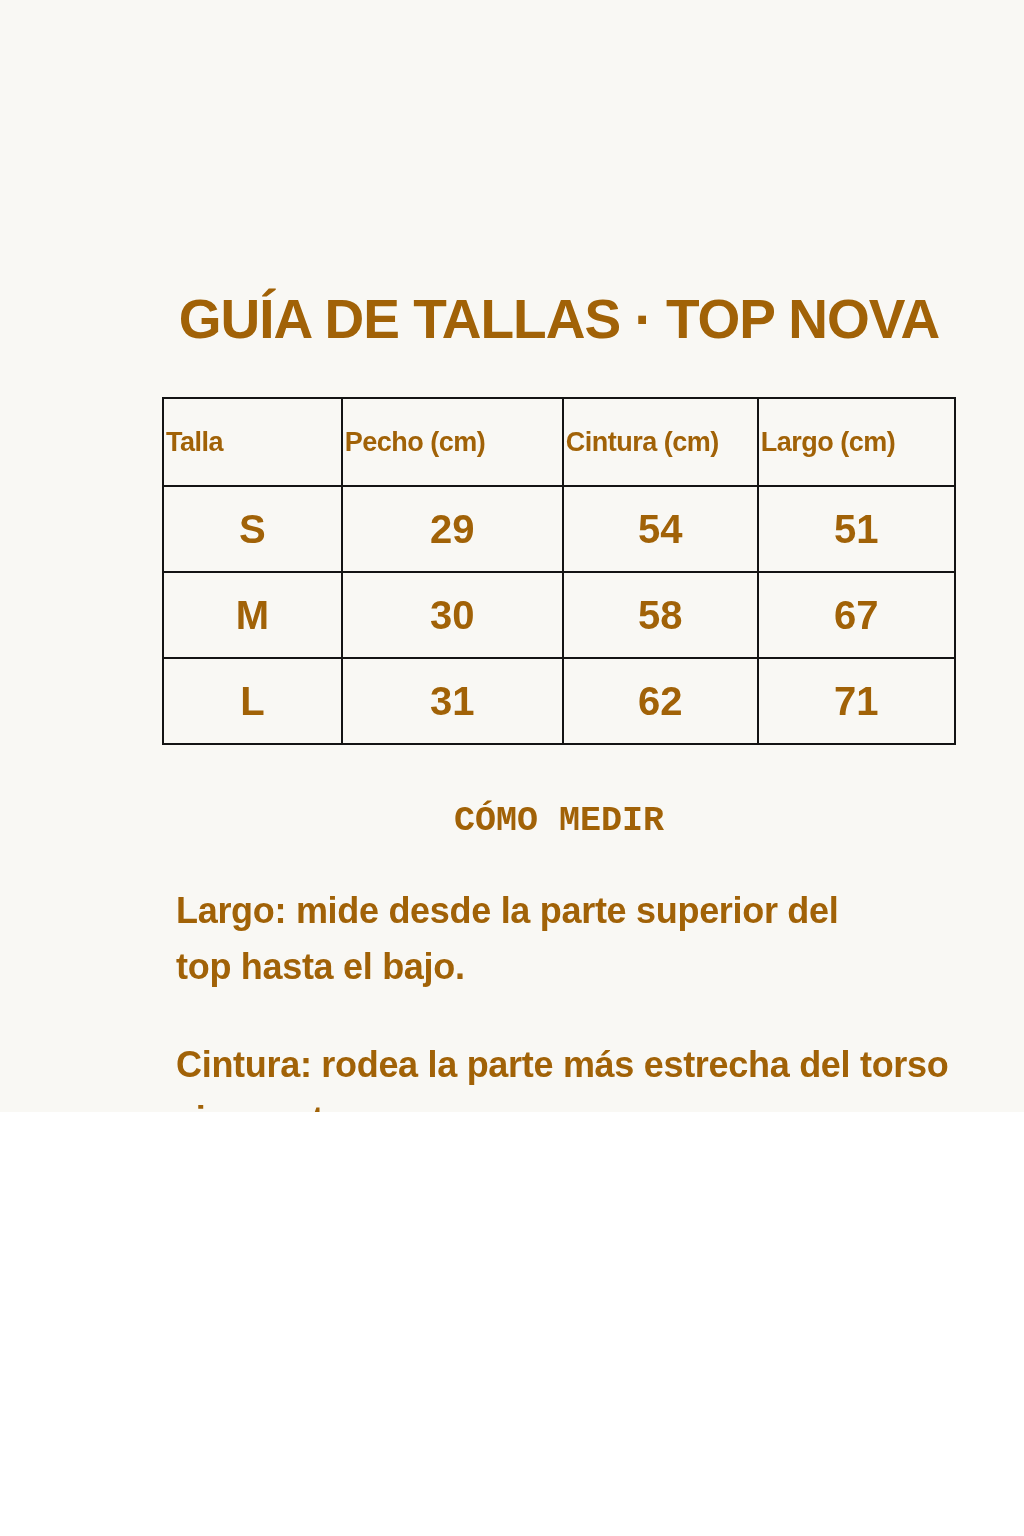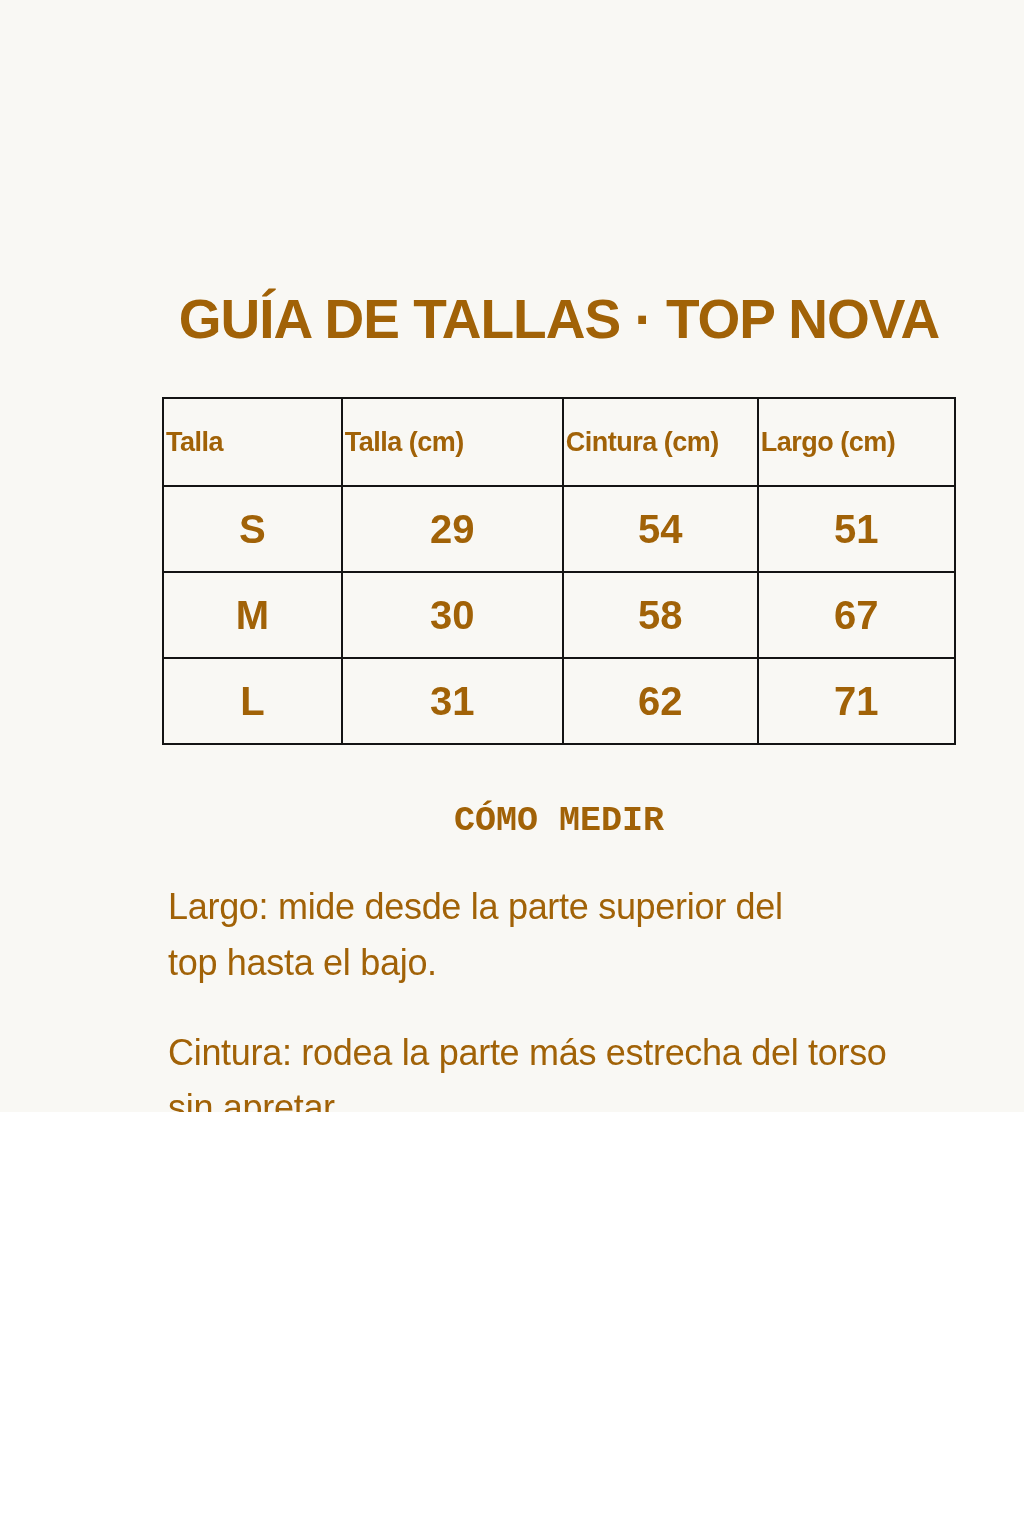--- a/index.html
+++ b/index.html
@@ -61,41 +61,41 @@
     text-align: center;
     font-size: 35px;
     font-weight: 700;
     letter-spacing: 0px;
     font-family: Liberation Mono, monospace;
   }
   .measure-paragraphs {
     margin: 12px 80px 0 113px;
   }
   .measure-paragraph {
-    margin: 8px;
+    margin: 16px;
     padding-top: 26px;
     font-size: 36px;
-    font-weight: 400;
+    font-weight: 700;
     letter-spacing: -0.3px;
     line-height: 1.55;
     white-space: pre-line;
   }
 </style>
 </head>
 <body>
 
 <div class="page">
 
   <h1 class="title">GUÍA DE TALLAS · TOP NOVA</h1>
 
   <table class="size-table">
     <thead>
       <tr>
         <th class="col-talla">Talla</th>
-        <th class="col-largo">Talla (cm)</th>
+        <th class="col-largo">Pecho (cm)</th>
         <th class="col-cintura">Cintura (cm)</th>
         <th class="col-pecho">Largo (cm)</th>
       </tr>
     </thead>
     <tbody>
       <tr>
         <td>S</td>
         <td>29</td>
         <td>54</td>
         <td>51</td>

